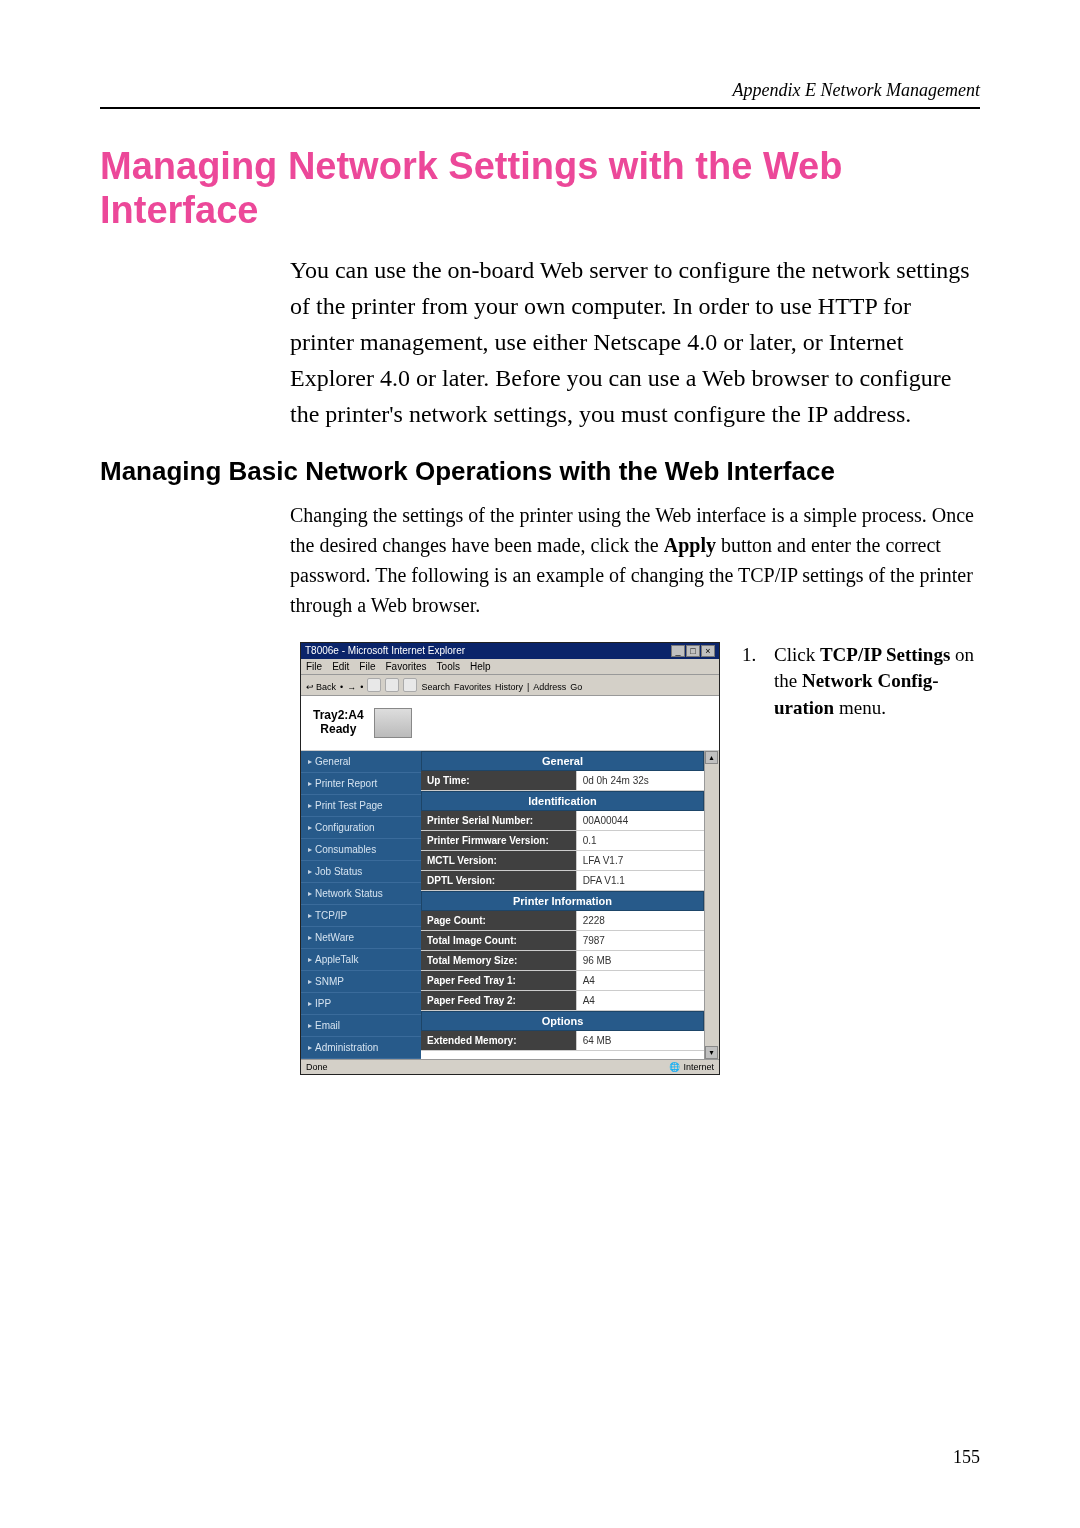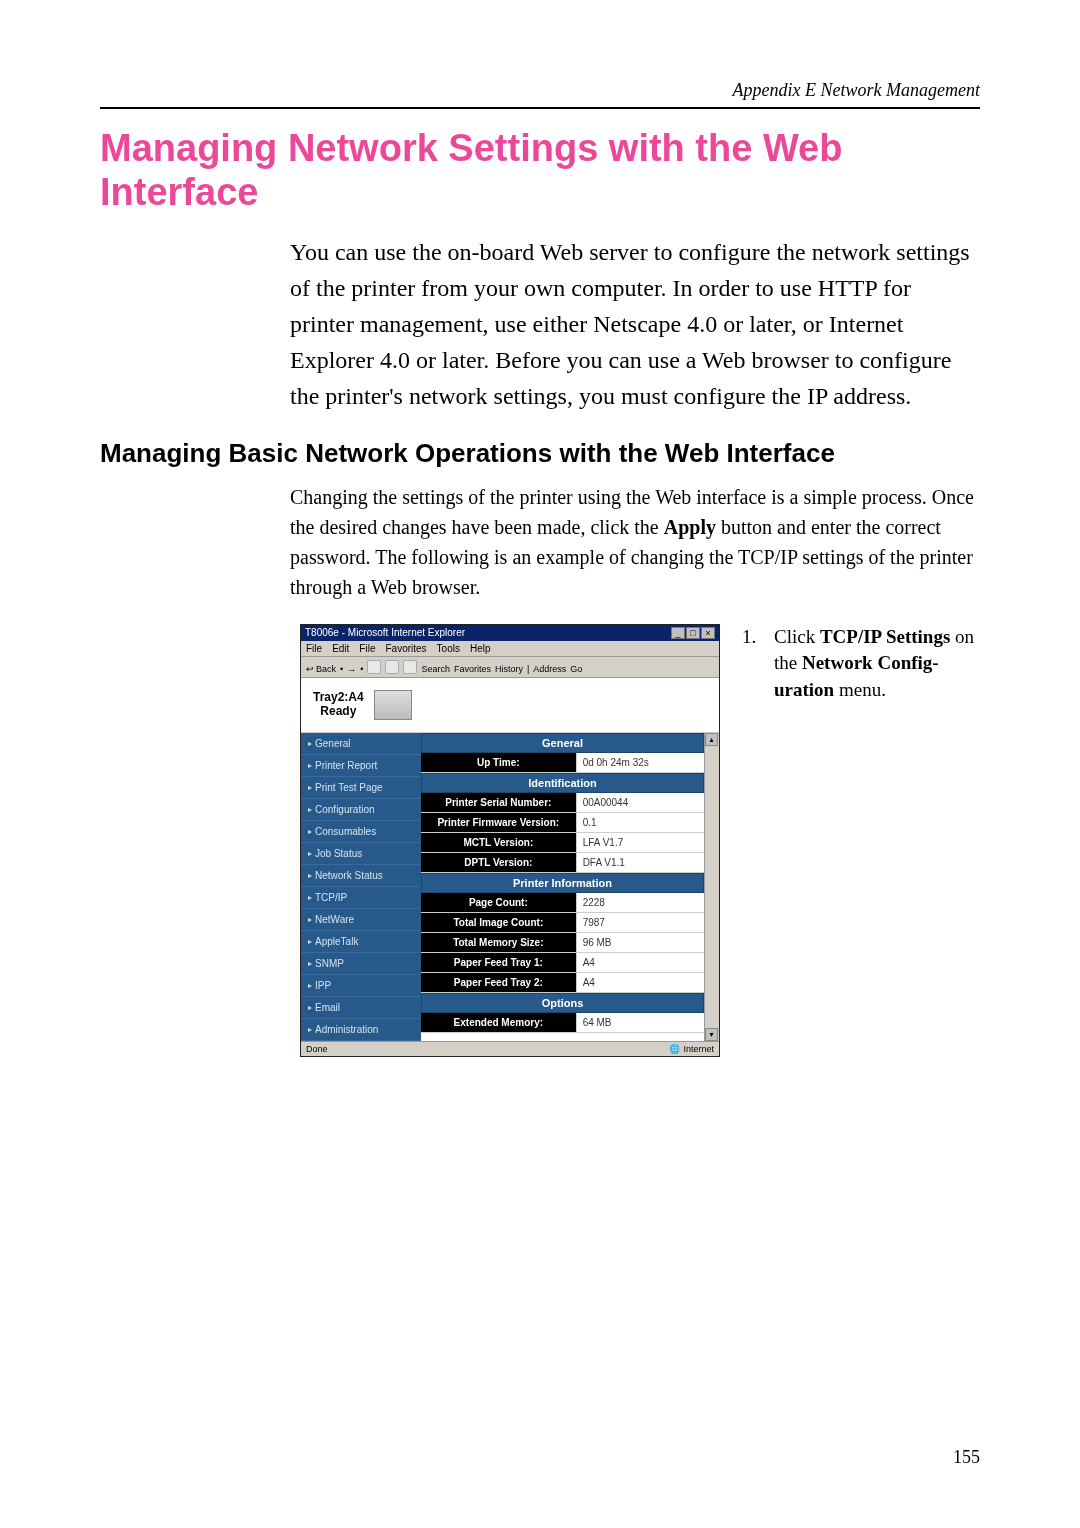--- a/index.html
+++ b/index.html
@@ -15,21 +15,21 @@
       position: relative;
       padding: 80px 100px 60px 100px;
     }
     .page-header {
       text-align: right;
       font-style: italic;
       font-size: 18px;
       color: #000;
       border-bottom: 2px solid #000;
       padding-bottom: 6px;
-      margin-bottom: 18px;
+      margin-bottom: 36px;
     }
     .main-title {
       font-family: Arial, Helvetica, sans-serif;
       font-weight: bold;
       font-size: 38px;
       color: #ec4899;
       margin-bottom: 20px;
       line-height: 1.15;
     }
     .intro-text {
@@ -204,23 +204,23 @@
       font-size: 11px;
       padding: 3px 0;
       border: 1px solid #1d4568;
     }
     .info-row {
       display: flex;
       border-bottom: 1px solid #ccc;
     }
     .info-label {
       width: 55%;
-      background: #000000;
+      background: #404040;
       color: #fff;
-      text-align: center;
+      text-align: left;
       padding: 4px 6px;
       font-weight: bold;
       font-size: 10px;
       border-right: 1px solid #ccc;
     }
     .info-value {
       flex: 1;
       padding: 4px 6px;
       font-size: 10px;
       color: #333;

